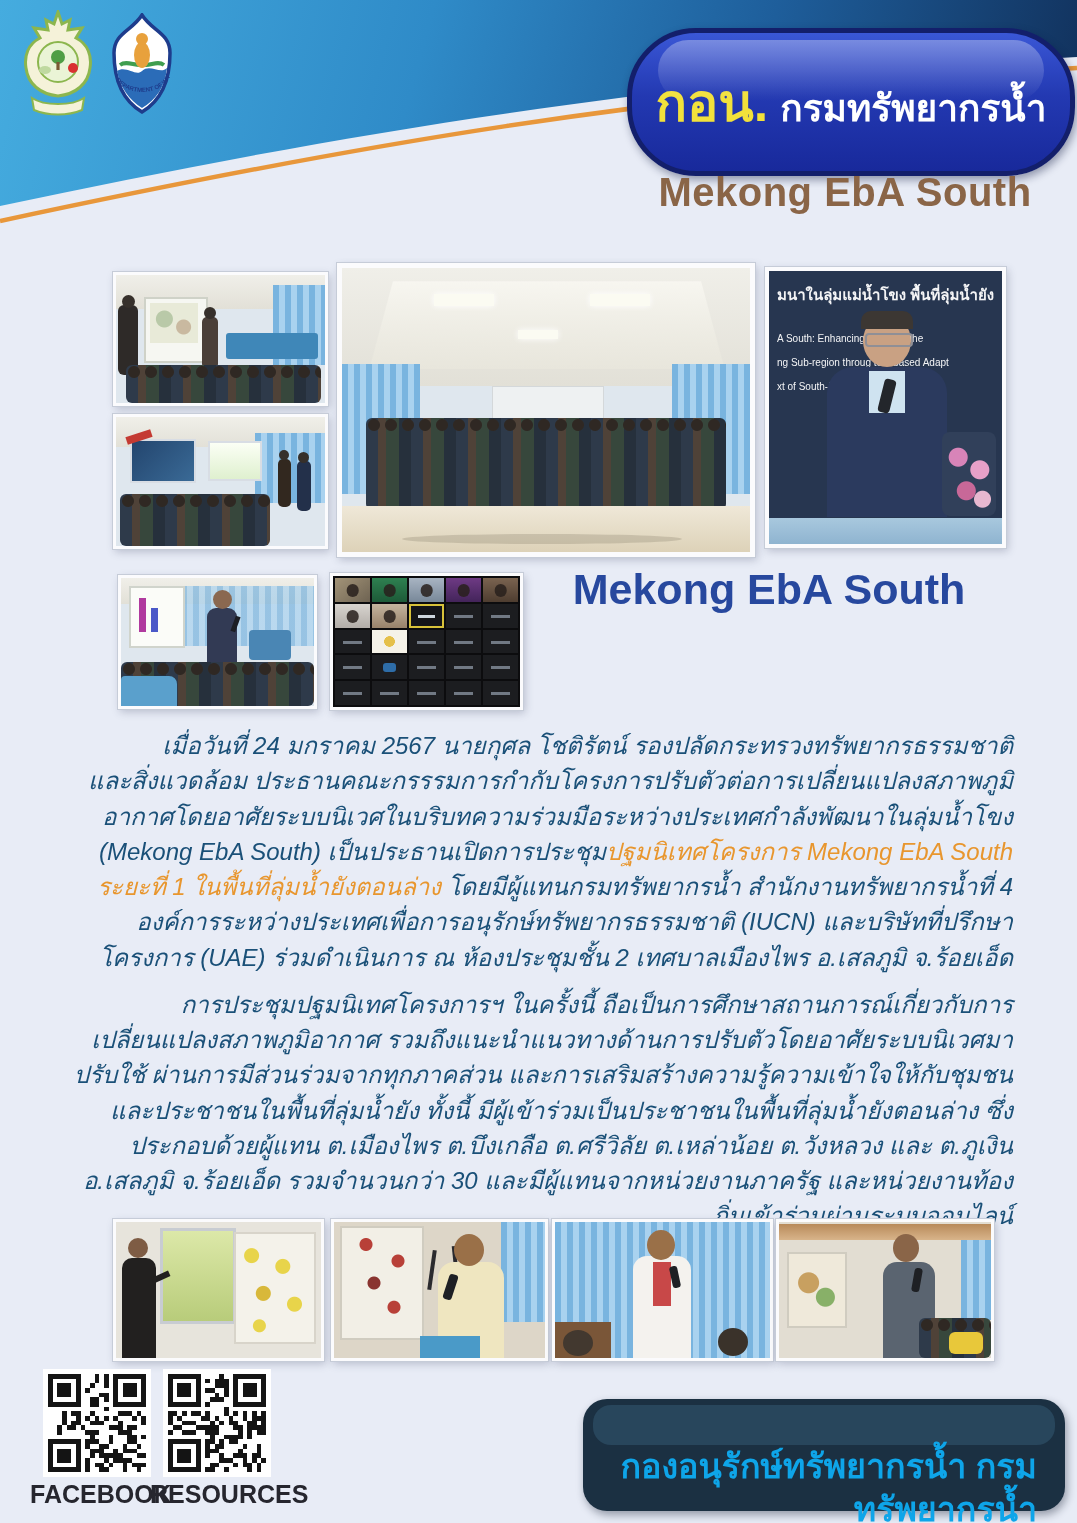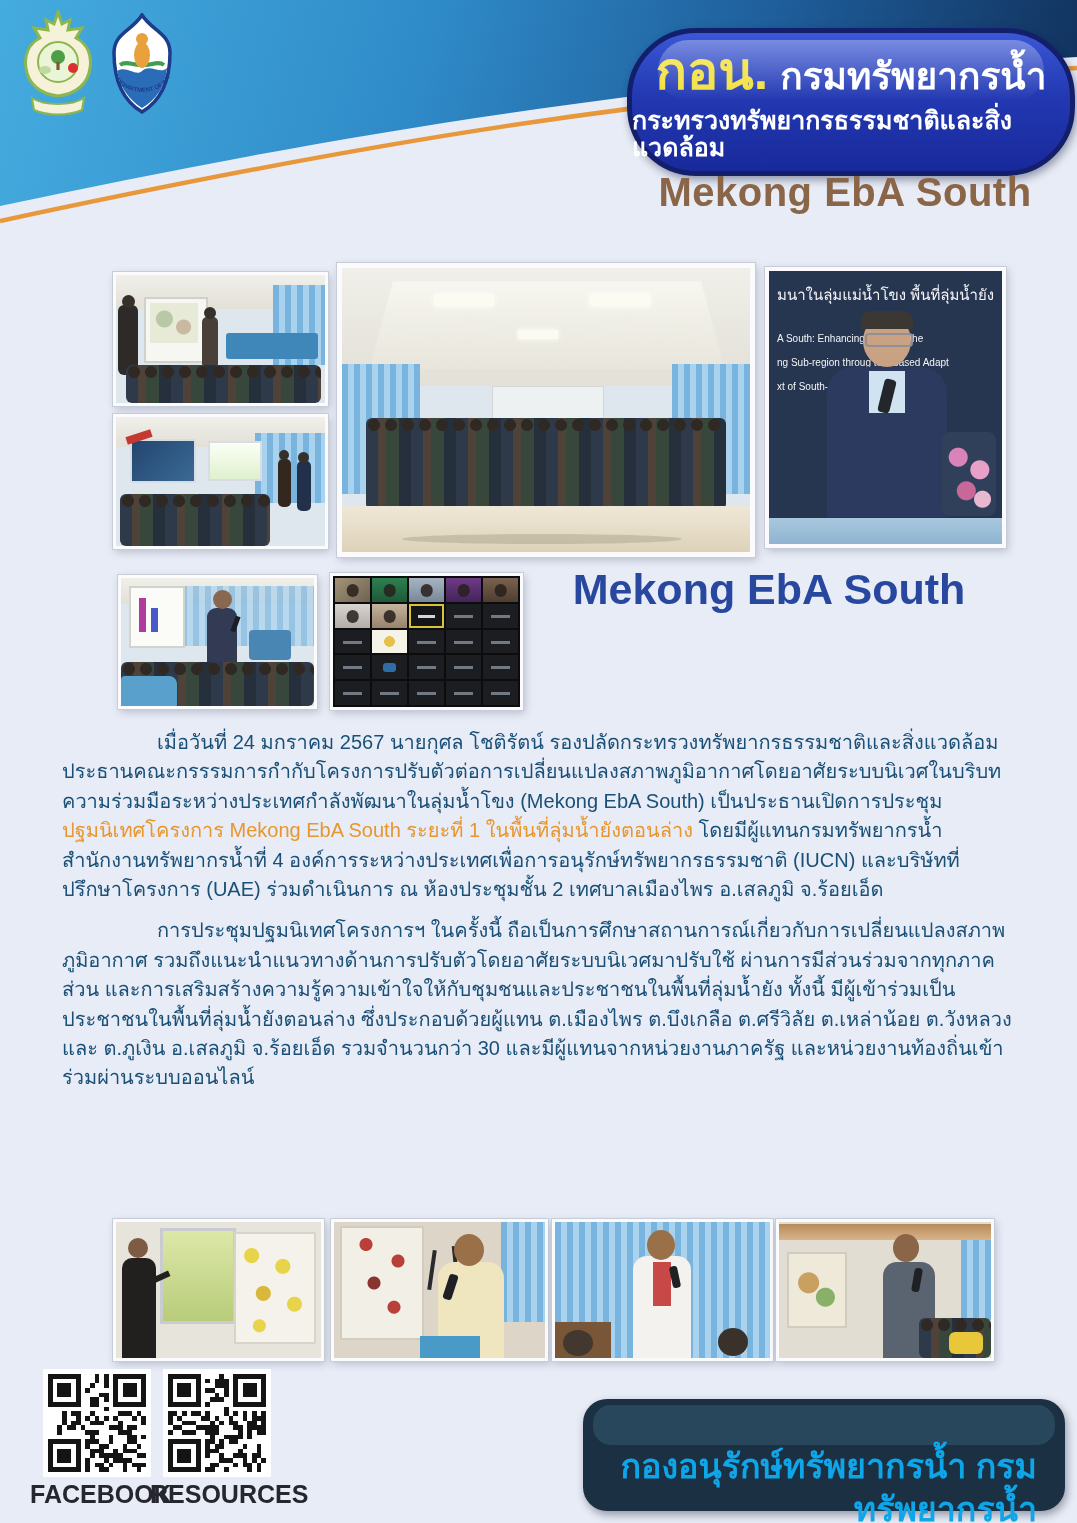--- a/index.html
+++ b/index.html
@@ -60,21 +60,21 @@
   .vt.bl::before{content:'';position:absolute;inset:32%;background:#2e6da8;border-radius:3px;}
 
   
   .title-block{position:absolute;left:520px;top:562px;width:498px;text-align:center;line-height:1.3;}
   .title-l1{font-size:35px;font-weight:bold;color:#27489E;}
   .title-l2{font-size:43px;font-weight:bold;color:#27489E;}
   .title-l3{font-size:35px;font-weight:bold;color:#F5A226;}
 
   
   .body-text{position:absolute;left:62px;top:728px;width:951px;
-    font-size:20px;line-height:1.47;color:#1A5078;text-align:left;}
+    font-size:24px;line-height:1.47;color:#1A5078;text-align:right;font-style:italic;}
   .body-text p{margin:0 0 12px 0;text-indent:95px;}
   .hl-orange{color:#E8962E;}
 
   
   .qr{position:absolute;background:#ffffff;padding:5px;box-sizing:border-box;}
   .qr svg{display:block;}
   .qr-label{position:absolute;top:1480px;text-align:center;font-size:25px;font-weight:600;color:#26262e;}
   .contact{position:absolute;left:583px;top:1399px;width:482px;height:112px;border-radius:24px;
     background:#1B3042;box-shadow:2px 4px 8px rgba(20,30,50,.4);}
   .contact::before{content:'';position:absolute;top:6px;left:10px;right:10px;height:40px;
@@ -119,21 +119,20 @@
     <text font-size="6" fill="#1E3C8C" font-weight="bold">
       <textPath href="#arcpath" startOffset="4">DEPARTMENT OF WATER RESOURCES</textPath>
     </text>
   </svg>
 
   <div class="pill">
     <div class="pill-line1">
       <span class="pill-short">กอน.</span>
       <span class="pill-org">กรมทรัพยากรน้ำ</span>
     </div>
-    <div class="pill-ministry">กระทรวงทรัพยากรธรรมชาติและสิ่งแวดล้อม</div>
   </div>
 
   <div class="project-name">Mekong EbA South</div>
 
   <div class="photo" style="left:113px;top:272px;width:209px;height:128px;">
     <div class="ceiling abs" style="left:0;top:0;right:0;height:34px;"></div>
     <div class="curtain abs" style="right:0;top:10px;width:52px;height:80px;"></div>
     <div class="abs" style="left:28px;top:22px;width:60px;height:62px;background:#f6f7f2;border:2px solid #cfd2c8;"></div>
     <div class="abs" style="left:34px;top:28px;width:48px;height:40px;background:
       radial-gradient(circle at 30% 40%, #b9c9a8 8px, transparent 9px),
@@ -168,21 +167,21 @@
     <div class="curtain abs" style="left:0;top:96px;width:78px;height:130px;"></div>
     <div class="curtain abs" style="right:0;top:96px;width:78px;height:130px;"></div>
     <div class="abs" style="left:150px;top:118px;width:110px;height:40px;background:#eef1f2;border:1px solid #d4d8da;"></div>
     <div class="crowd" style="left:24px;top:150px;right:24px;height:92px;"></div>
     <div class="floor abs" style="left:0;bottom:0;right:0;height:46px;background:linear-gradient(#efe8d8,#ddd2b8);"></div>
     <div class="abs" style="left:60px;bottom:8px;width:280px;height:10px;background:rgba(120,110,90,.25);border-radius:50%;"></div>
   </div>
 
   <div class="photo" style="left:765px;top:267px;width:233px;height:273px;border-width:4px;">
     <div class="abs" style="inset:0;background:#273650;"></div>
-    <div class="backdrop-text" style="left:8px;top:12px;font-size:15px;font-weight:normal;text-align:center;">มนาในลุ่มแม่น้ำโขง พื้นที่ลุ่มน้ำยัง</div>
+    <div class="backdrop-text" style="left:8px;top:12px;font-size:15px;font-weight:bold;text-align:center;">มนาในลุ่มแม่น้ำโขง พื้นที่ลุ่มน้ำยัง</div>
     <div class="backdrop-text" style="left:8px;top:62px;font-size:10px;">A South: Enhancing  llience in the</div>
     <div class="backdrop-text" style="left:8px;top:86px;font-size:10px;">ng Sub-region throug  tem based Adapt</div>
     <div class="backdrop-text" style="left:8px;top:110px;font-size:10px;">xt of South-South  river ba</div>
     <div class="abs" style="left:58px;top:96px;width:120px;height:150px;background:#2b3a5e;border-radius:26px 26px 0 0;"></div>
     <div class="abs" style="left:100px;top:100px;width:36px;height:42px;background:#cfe3f0;"></div>
     <div class="head" style="left:94px;top:44px;width:48px;height:52px;background:#c9a183;"></div>
     <div class="abs" style="left:92px;top:40px;width:52px;height:18px;background:#3c3733;border-radius:10px 10px 0 0;"></div>
     <div class="abs" style="left:96px;top:62px;width:44px;height:10px;border:2px solid #8f8f96;border-radius:4px;background:transparent;"></div>
     <div class="abs" style="left:112px;top:108px;width:12px;height:34px;background:#23262b;border-radius:4px;transform:rotate(14deg);"></div>
     <div class="abs" style="right:6px;bottom:28px;width:54px;height:84px;background:

